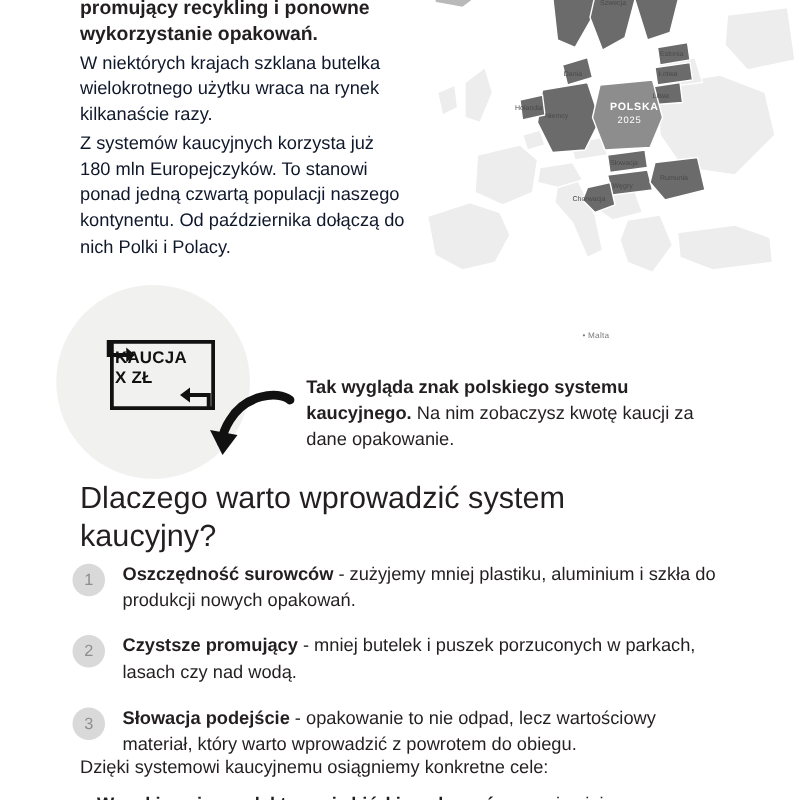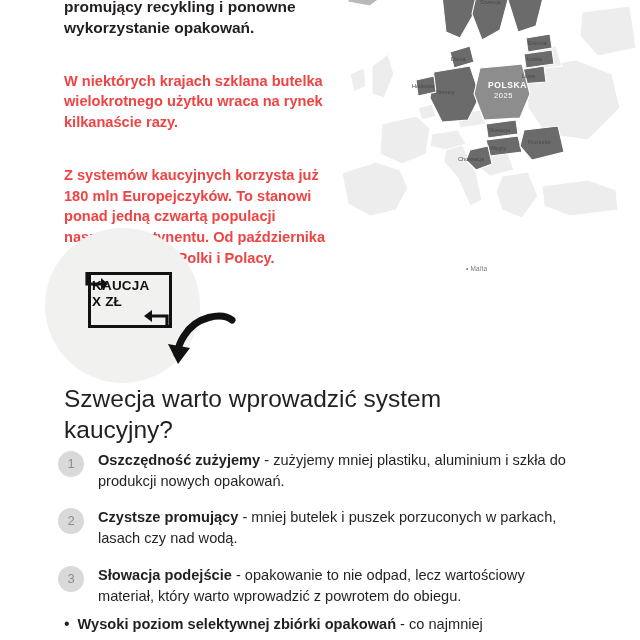--- a/index.html
+++ b/index.html
@@ -20,23 +20,22 @@
   }
   .intro .lead {
     font-size: 15.5px;
     font-weight: bold;
     line-height: 1.38;
     color: #231f20;
   }
   .intro p {
     font-size: 14.6px;
     line-height: 1.42;
-    margin-top: 32px;
-    color: #ef4444;
-    font-weight: bold;
+    margin-top: 2px;
+    color: #0f172a;
   }
 
   
   .map-wrap {
     position: absolute;
     left: 330px; top: -52px;
     width: 310px; height: 330px;
   }
   .map-wrap svg { display: block; width: 100%; height: 100%; }
   .map-caption {
@@ -280,44 +279,48 @@
   <svg class="arrow-in-br" viewBox="0 0 30 26">
     <path d="M27 22 L27 10 L9 10" fill="none" stroke="#111" stroke-width="3.2"></path>
     <path d="M12 4 L4 10 L12 16 Z" fill="#111"></path>
   </svg>
 
   <svg class="curved-arrow" viewBox="0 0 70 58">
     <path d="M66 10 C56 2 30 6 18 26 C14 32 12 38 11 44" fill="none" stroke="#111" stroke-width="7" stroke-linecap="round"></path>
     <path d="M2 34 L12 54 L24 38 Z" fill="#111"></path>
   </svg>
 
-
-  <div class="section-title">Szwecja warto wprowadzić system kaucyjny?</div>
+  <div class="sign-note">
+    <b>Tak wygląda znak polskiego systemu kaucyjnego.</b><span> Na nim zobaczysz kwotę kaucji za dane opakowanie.</span>
+  </div>
+
+  <div class="section-title">Dlaczego warto wprowadzić system kaucyjny?</div>
 
   <div class="benefits">
     <div class="benefit">
       <div class="num">1</div>
       <div class="txt">
-        <b>Oszczędność zużyjemy</b><span> - zużyjemy mniej plastiku, aluminium i szkła do produkcji nowych opakowań.</span>
+        <b>Oszczędność surowców</b><span> - zużyjemy mniej plastiku, aluminium i szkła do produkcji nowych opakowań.</span>
       </div>
     </div>
     <div class="benefit">
       <div class="num">2</div>
       <div class="txt">
         <b>Czystsze promujący</b><span> - mniej butelek i puszek porzuconych w parkach, lasach czy nad wodą.</span>
       </div>
     </div>
     <div class="benefit">
       <div class="num">3</div>
       <div class="txt">
         <b>Słowacja podejście</b><span> - opakowanie to nie odpad, lecz wartościowy materiał, który warto wprowadzić z powrotem do obiegu.</span>
       </div>
     </div>
   </div>
 
   <div class="footer">
+    <div class="goal-lead">Dzięki systemowi kaucyjnemu osiągniemy konkretne cele:</div>
     <div class="bullet">
       <span class="dot">•</span>
       <span><b>Wysoki poziom selektywnej zbiórki opakowań</b><span> - co najmniej</span></span>
     </div>
   </div>
 
 </div>
 
 </body></html>

